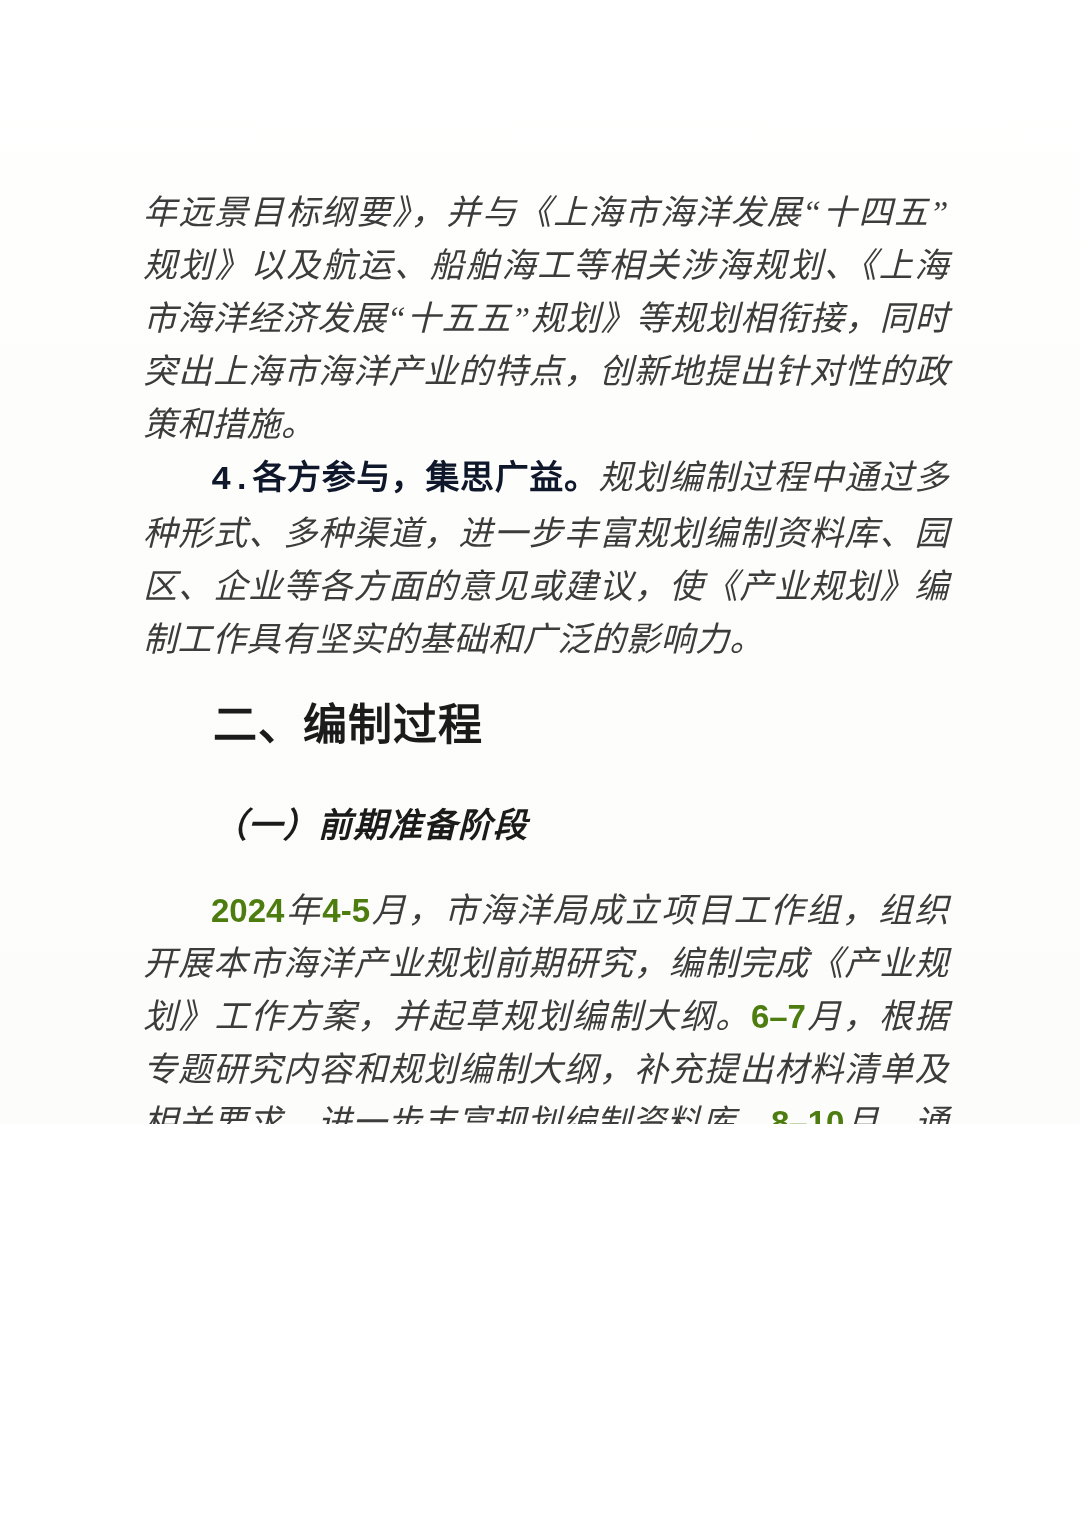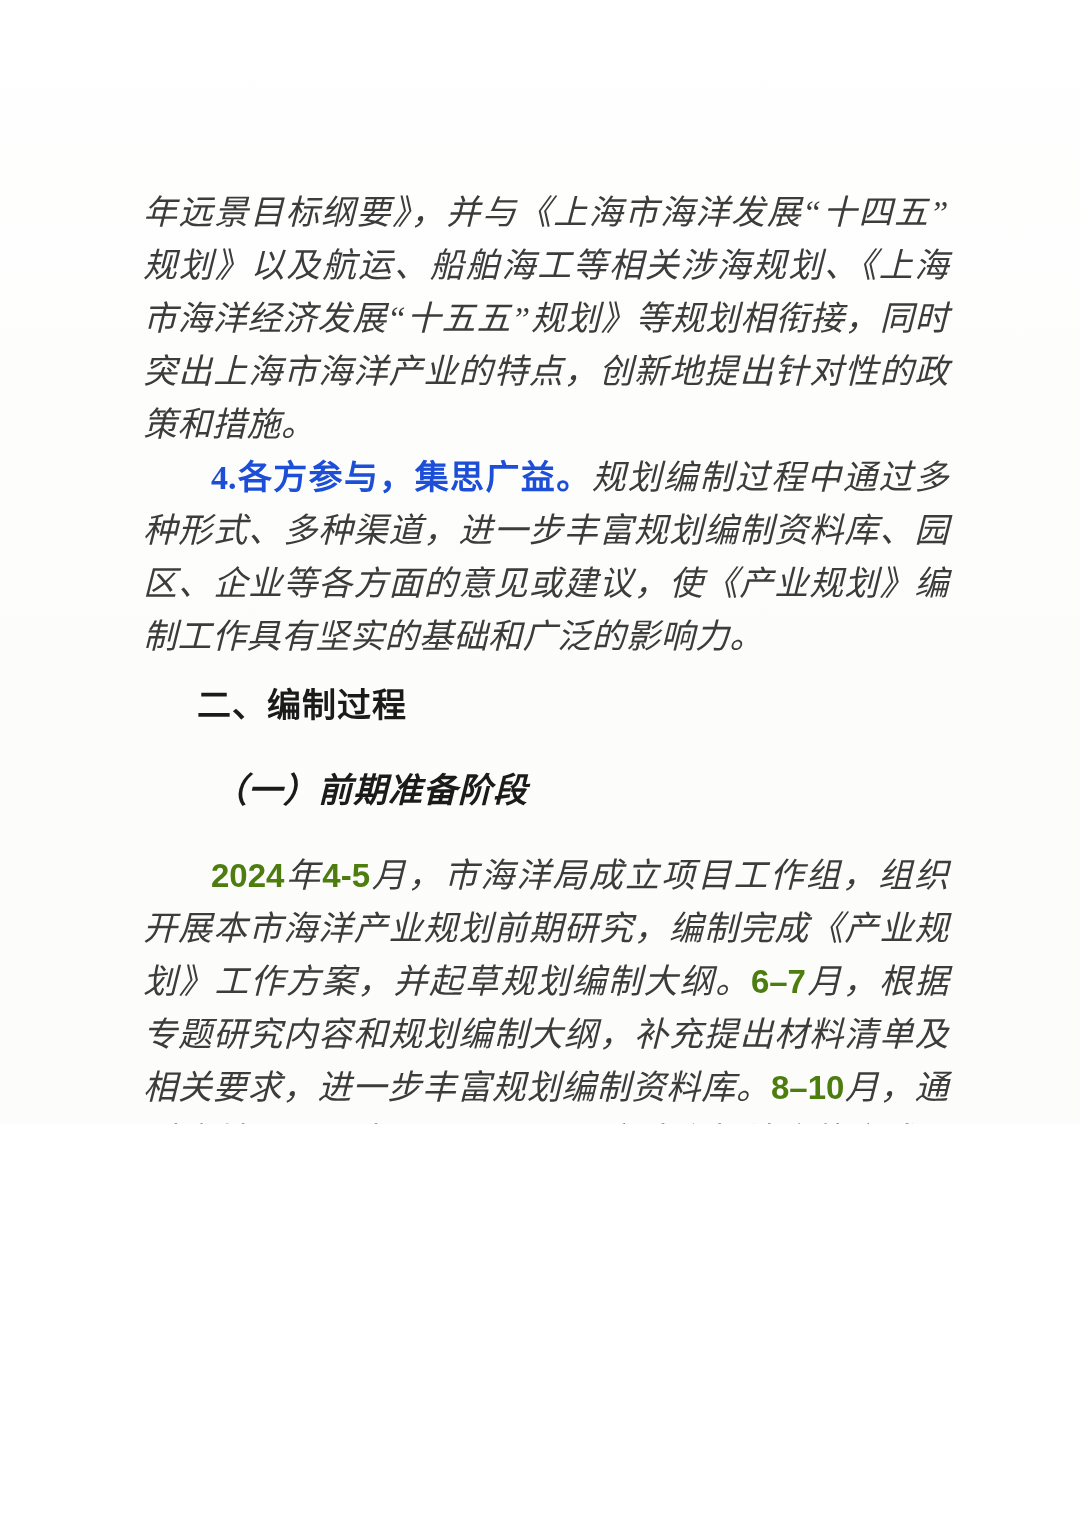--- a/index.html
+++ b/index.html
@@ -48,44 +48,44 @@
     font-style: italic;
     font-weight: 400;
   }
 
   .para.indent { text-indent: 68px; }
 
   
   .lead {
     font-weight: 700;
     font-style: normal;
-    color: #1d4ed8;
+    color: #0f172a;
     letter-spacing: 0;
-    font-family: Liberation Serif, serif;
+    font-family: Liberation Mono, monospace;
   }
 
   
   .num {
     font-family: "Liberation Sans", "DejaVu Sans", sans-serif;
     font-weight: 700;
     font-style: normal;
     color: #4d7c0f;
     letter-spacing: 0;
     font-size: 33px;
   }
 
   
   .h-level1 {
-    font-size: 34px;
+    font-size: 44px;
     line-height: 53px;
     color: #1b1b1b;
     font-weight: 700;
     font-family: "Liberation Sans", "DejaVu Sans", sans-serif;
     letter-spacing: 1px;
-    margin: 0;
+    margin: 16px;
     text-indent: 54px;
   }
 
   .h-level2 {
     font-size: 34px;
     line-height: 53px;
     color: #1b1b1b;
     font-weight: 700;
     font-style: italic;
     font-family: "Liberation Serif", "DejaVu Serif", serif;

